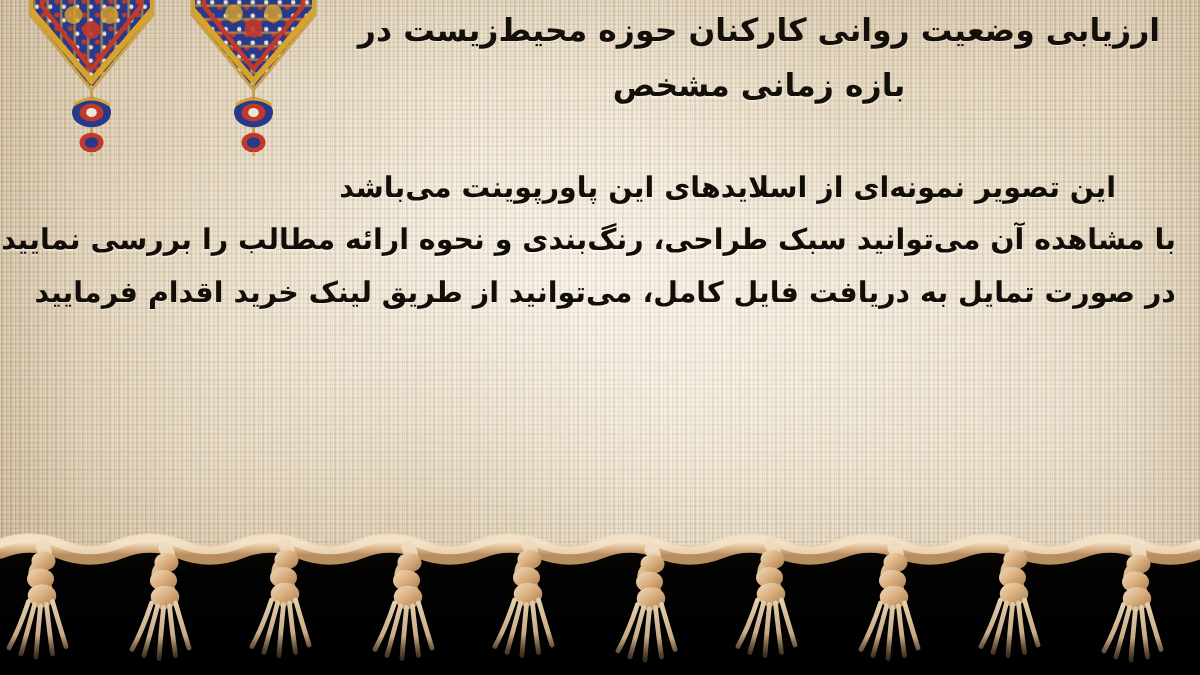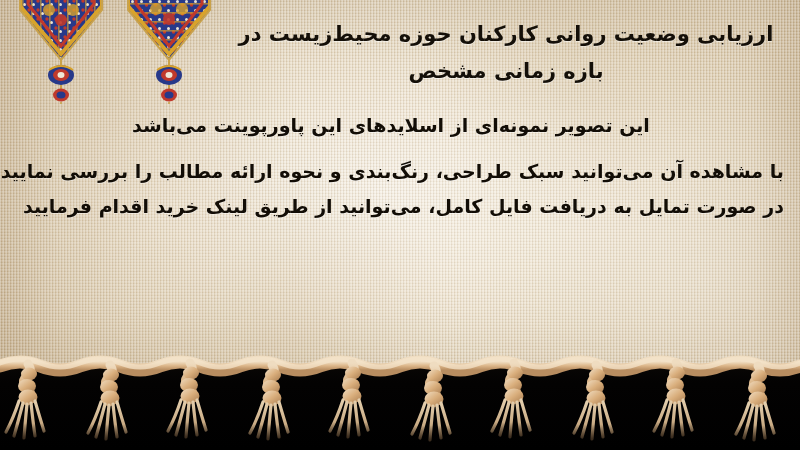--- a/index.html
+++ b/index.html
@@ -66,21 +66,21 @@
   }
 
   
   .text-layer {
     position: absolute;
     inset: 0;
     z-index: 6;
   }
   .slide-title {
     position: absolute;
-    top: 16px;
+    top: 2px;
     right: 14px;
     width: 560px;
     text-align: center;
     color: #140f08;
     font-size: 21px;
     line-height: 37px;
     font-weight: 700;
     direction: rtl;
     text-shadow: 0 1px 0 rgba(255,255,255,0.45);
   }
@@ -90,22 +90,22 @@
     right: 16px;
     left: 18px;
     direction: rtl;
     color: #120d06;
     font-size: 19px;
     line-height: 35px;
     font-weight: 600;
     text-shadow: 0 1px 0 rgba(255,255,255,0.40);
   }
   .body-line { display: block; white-space: nowrap; }
-  .body-line.l1 { text-align: center; padding-right: 40px; margin-left: 20px; }
-  .body-line.l2 { text-align: center; margin-top: 11px; }
+  .body-line.l1 { padding-right: 40px; margin-left: 20px; }
+  .body-line.l2 { text-align: center; }
   .body-line.l3 { text-align: center; margin-left: 31px; }
 
   
   .ornament {
     position: absolute;
     top: -46px;
     z-index: 7;
     width: 86px;
     height: 150px;
   }

